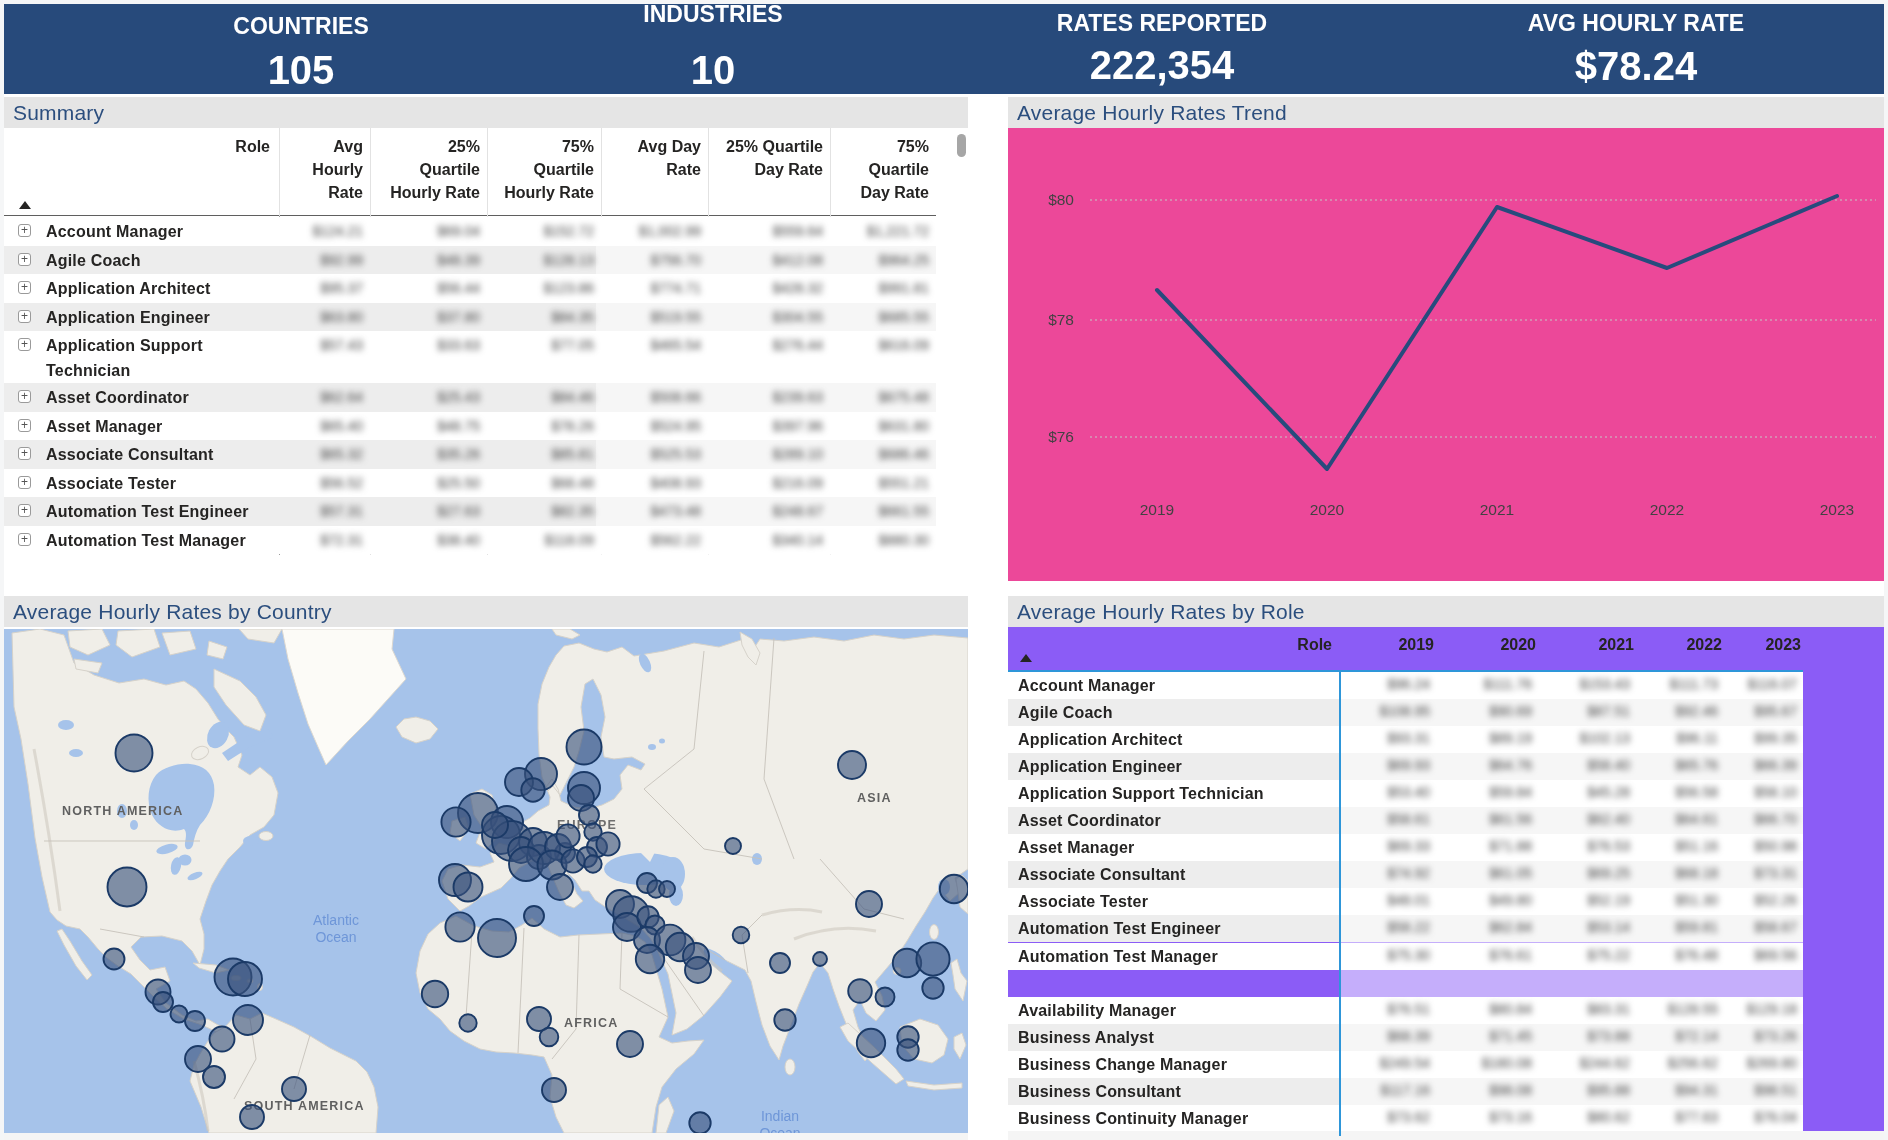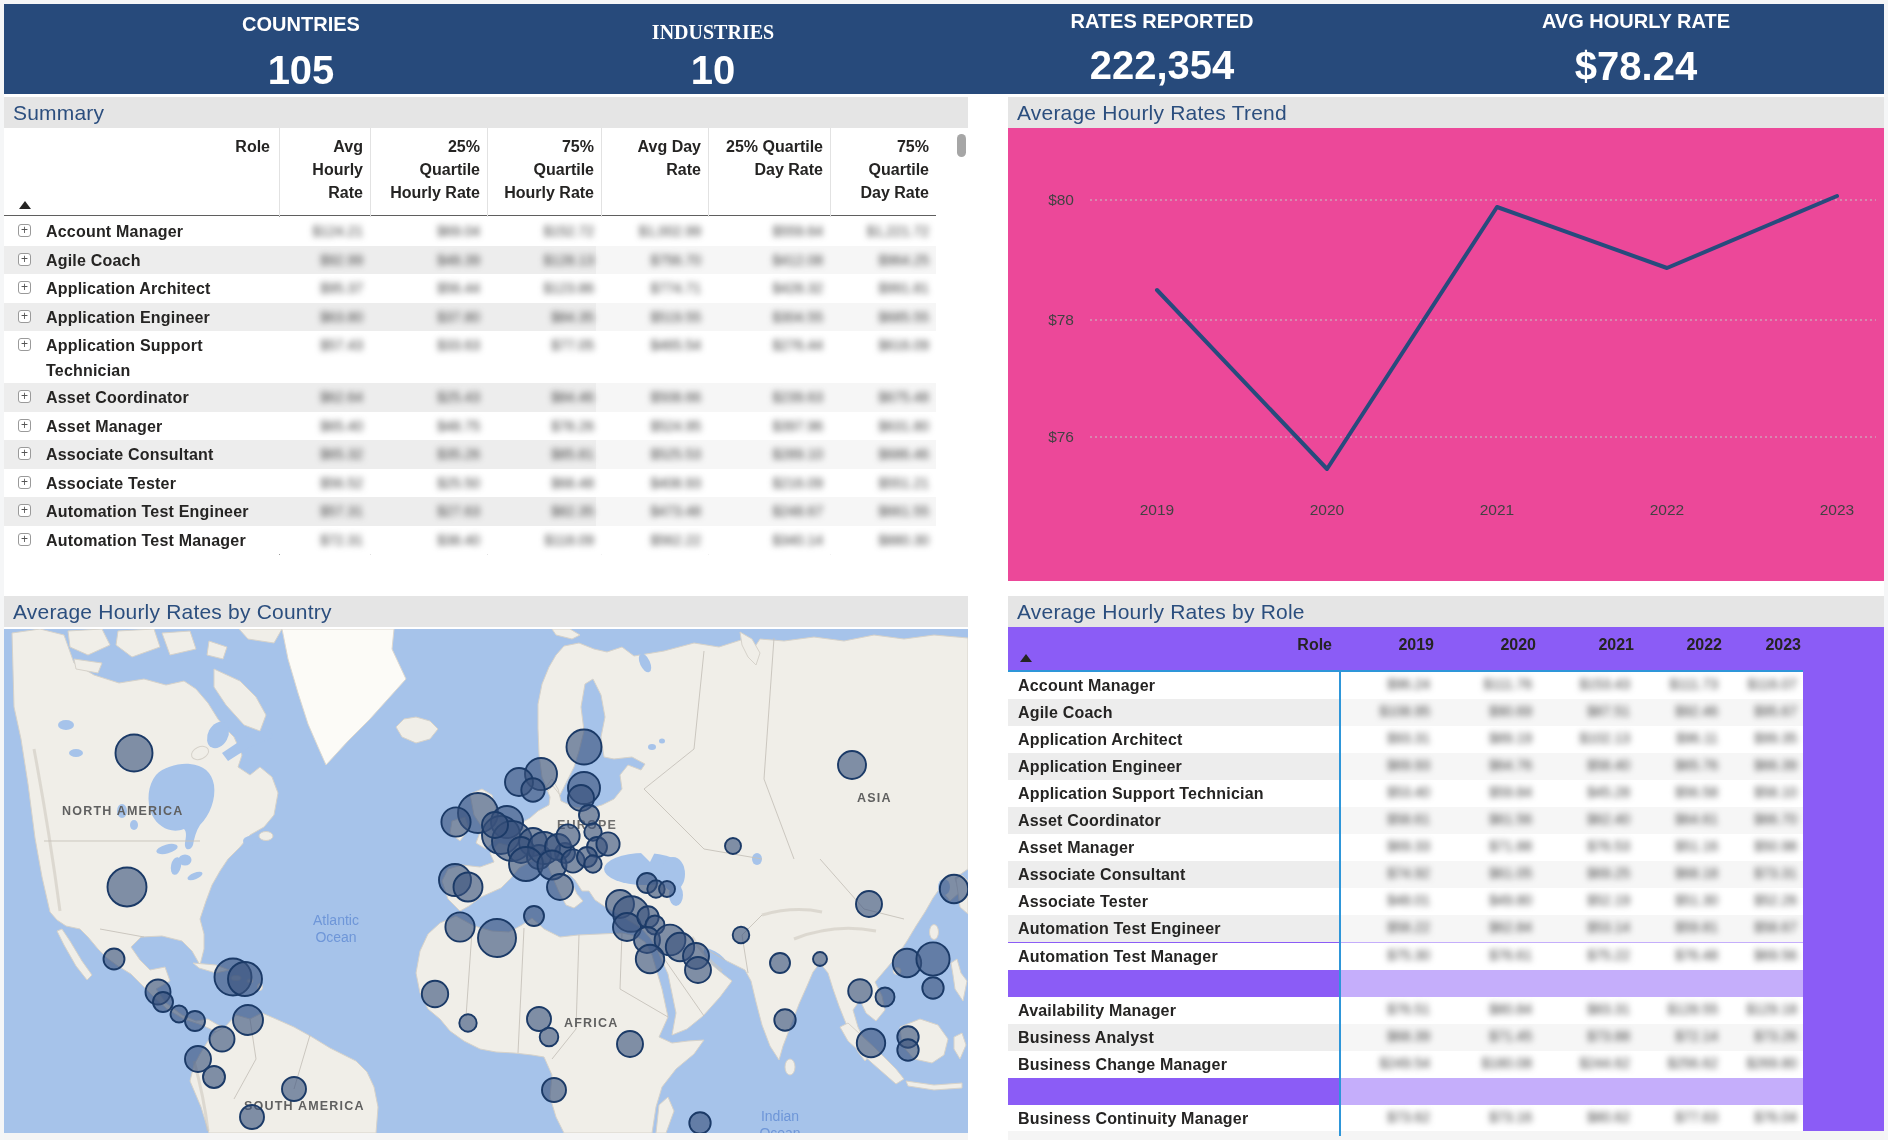--- a/index.html
+++ b/index.html
@@ -1,18 +1,18 @@
 <!DOCTYPE html>
 <html><head><meta charset="utf-8">
 <style>
 * { margin:0; padding:0; box-sizing:border-box; }
 html,body { width:1888px; height:1140px; background:#ffffff;
   font-family:"Liberation Sans", sans-serif; overflow:hidden; }
 .abs { position:absolute; }
-.kpi-label { color:#fff; font-weight:bold; font-size:20px; text-align:center; }
+.kpi-label { color:#fff; font-weight:bold; font-size:23px; text-align:center; }
 .kpi-num { color:#fff; font-weight:bold; font-size:40px; text-align:center; }
 .ptitle { position:absolute; left:0; top:0; right:0; height:31px; background:#e5e5e5;
   color:#2b4e7e; font-weight:normal; font-size:21px; letter-spacing:0.2px; line-height:31px; padding-left:9px; }
 .blur { filter: blur(3.2px); color:#3f3f3f; }
 
 #summary { position:absolute; left:4px; top:97px; width:964px; height:458px; background:#fff; }
 #sum-head { position:absolute; left:0; top:31px; width:932px; height:88px;
   border-bottom:1px solid #5f5f5f; }
 .shc { position:absolute; top:7px; bottom:0; font-weight:bold; font-size:16px;
   color:#252423; text-align:right; line-height:23px; }
@@ -53,21 +53,21 @@
 .rc4 { left:713px; width:76px; }
 </style></head>
 <body>
 <div class="abs" style="left:0;top:0;width:1888px;height:4px;background:#f5f6f7"></div>
 <div class="abs" style="left:0;top:0;width:4px;height:1140px;background:#f5f6f7"></div>
 <div class="abs" style="left:1884px;top:0;width:4px;height:1140px;background:#f5f6f7"></div>
 
 <div class="abs" style="left:4px;top:4px;width:1880px;height:90px;background:#274a7b"></div>
 <div class="abs kpi-label" style="left:101px;top:13px;width:400px;">COUNTRIES</div>
 <div class="abs kpi-num" style="left:101px;top:48px;width:400px;">105</div>
-<div class="abs kpi-label" style="left:513px;top:21px;width:400px;font-family:Liberation Serif, serif;">INDUSTRIES</div>
+<div class="abs kpi-label" style="left:513px;top:1px;width:400px;">INDUSTRIES</div>
 <div class="abs kpi-num" style="left:513px;top:48px;width:400px;">10</div>
 <div class="abs kpi-label" style="left:962px;top:10px;width:400px;">RATES REPORTED</div>
 <div class="abs kpi-num" style="left:962px;top:43px;width:400px;">222,354</div>
 <div class="abs kpi-label" style="left:1436px;top:10px;width:400px;">AVG HOURLY RATE</div>
 <div class="abs kpi-num" style="left:1436px;top:44px;width:400px;">$78.24</div>
 
 <div id="summary">
   <div class="ptitle">Summary</div>
   <div id="sum-head">
     <div class="shc" style="right:666px; width:200px;">Role</div>
@@ -593,20 +593,28 @@
       <div class="rc rc4"><span class="blur">$269.80</span></div>
     </div>
 <div class="rrow" style="top:427.65000000000003px;background:#ededed">
       <div class="rrname">Business Analyst</div>
       <div class="rc rc0"><span class="blur">$68.39</span></div>
       <div class="rc rc1"><span class="blur">$71.45</span></div>
       <div class="rc rc2"><span class="blur">$73.88</span></div>
       <div class="rc rc3"><span class="blur">$72.14</span></div>
       <div class="rc rc4"><span class="blur">$73.26</span></div>
     </div>
+<div class="rrow" style="top:481.75px;background:#ededed">
+      <div class="rrname">Business Consultant</div>
+      <div class="rc rc0"><span class="blur">$117.16</span></div>
+      <div class="rc rc1"><span class="blur">$98.08</span></div>
+      <div class="rc rc2"><span class="blur">$95.88</span></div>
+      <div class="rc rc3"><span class="blur">$94.31</span></div>
+      <div class="rc rc4"><span class="blur">$98.51</span></div>
+    </div>
 <div class="rrow" style="top:508.8px;background:#ffffff">
       <div class="rrname">Business Continuity Manager</div>
       <div class="rc rc0"><span class="blur">$73.62</span></div>
       <div class="rc rc1"><span class="blur">$73.16</span></div>
       <div class="rc rc2"><span class="blur">$80.62</span></div>
       <div class="rc rc3"><span class="blur">$77.63</span></div>
       <div class="rc rc4"><span class="blur">$76.04</span></div>
     </div>
   <div class="abs" style="left:333px;top:76px;width:462px;height:456px;background:rgba(255,255,255,0.5);z-index:3"></div>
   <div class="abs" style="left:0;top:535px;width:876px;height:9px;background:#f5f5f5"></div>

